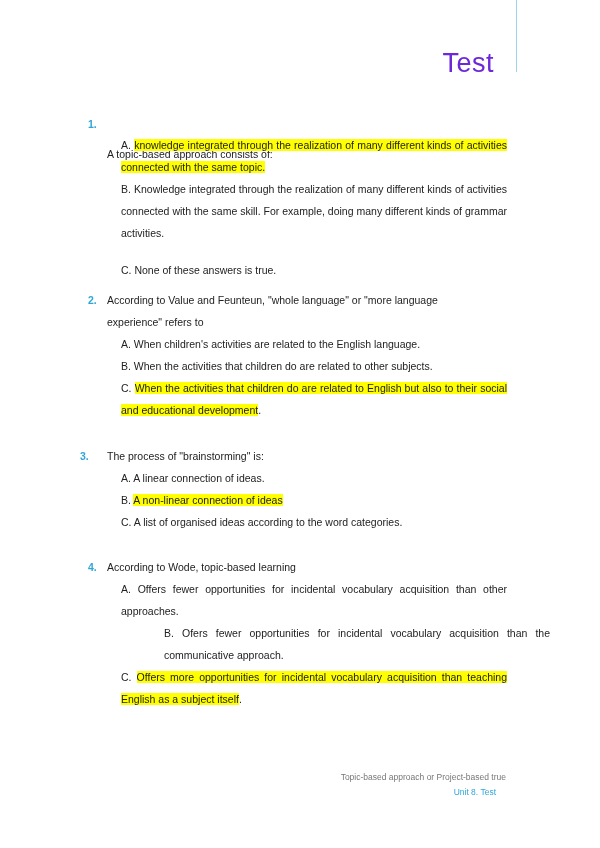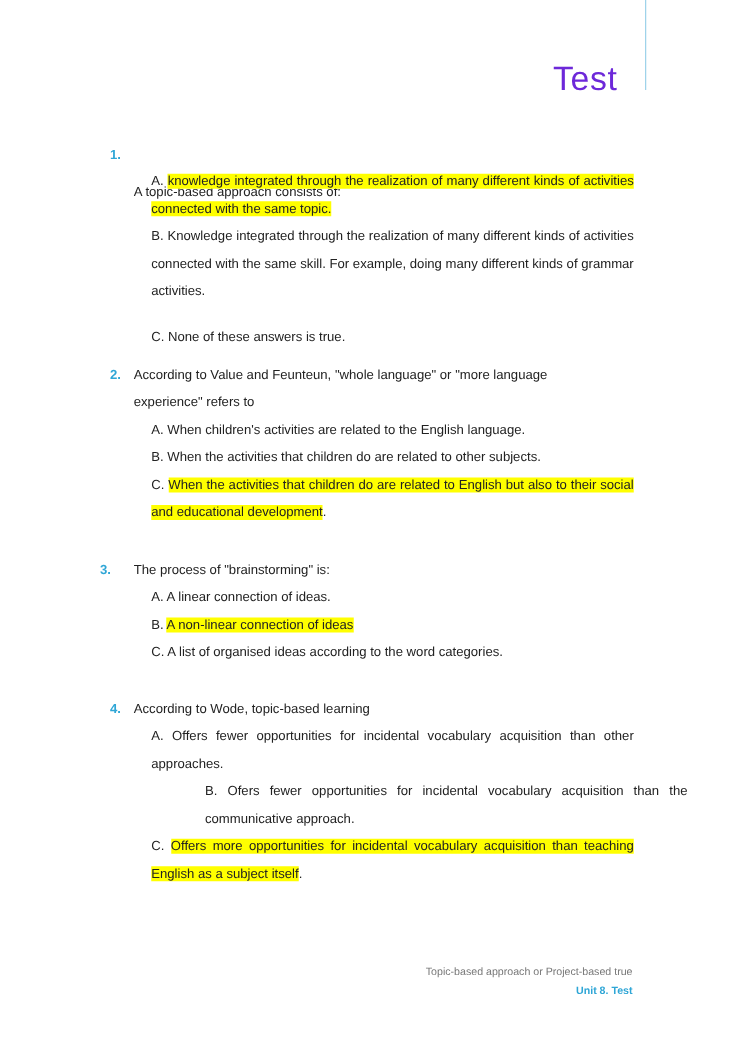--- a/index.html
+++ b/index.html
@@ -5,21 +5,21 @@
   html, body { margin:0; padding:0; background:#ffffff; }
   body { width:600px; height:848px; position:relative; overflow:hidden;
          font-family:"Liberation Sans", sans-serif; color:#222; }
   .vline { position:absolute; left:516px; top:0; width:1px; height:72px; background:#9fd3ea; }
   .title { position:absolute; right:106px; top:48px; font-size:27px; color:#6d28d9; font-weight:normal; letter-spacing:0.5px; }
   .q { position:absolute; font-size:10.5px; line-height:22px; }
   .qnum { position:absolute; color:#2fa6d6; font-weight:bold; font-size:10.5px; }
   .opt { position:absolute; left:121px; width:386px; font-size:10.5px; line-height:22px; text-align:justify; }
   .hl { background:#ffff00; }
   .footer1 { position:absolute; right:94px; top:772px; font-size:8.5px; color:#777; }
-  .footer2 { position:absolute; right:94px; top:787px; font-size:8.5px; color:#2fa6d6; font-weight:bold;padding-left:12px; }
+  .footer2 { position:absolute; right:104px; top:787px; font-size:8.5px; color:#2fa6d6; font-weight:normal;padding-left:12px; }
 </style>
 </head>
 <body>
 
 <div class="vline"></div>
 <div class="title">Test</div>
 
 <div>
   <span class="qnum" style="left:88px;top:118px;">1.</span>
   <span class="q" style="left:107px;top:114px;margin-top:29px;">A topic-based approach consists of:</span>

